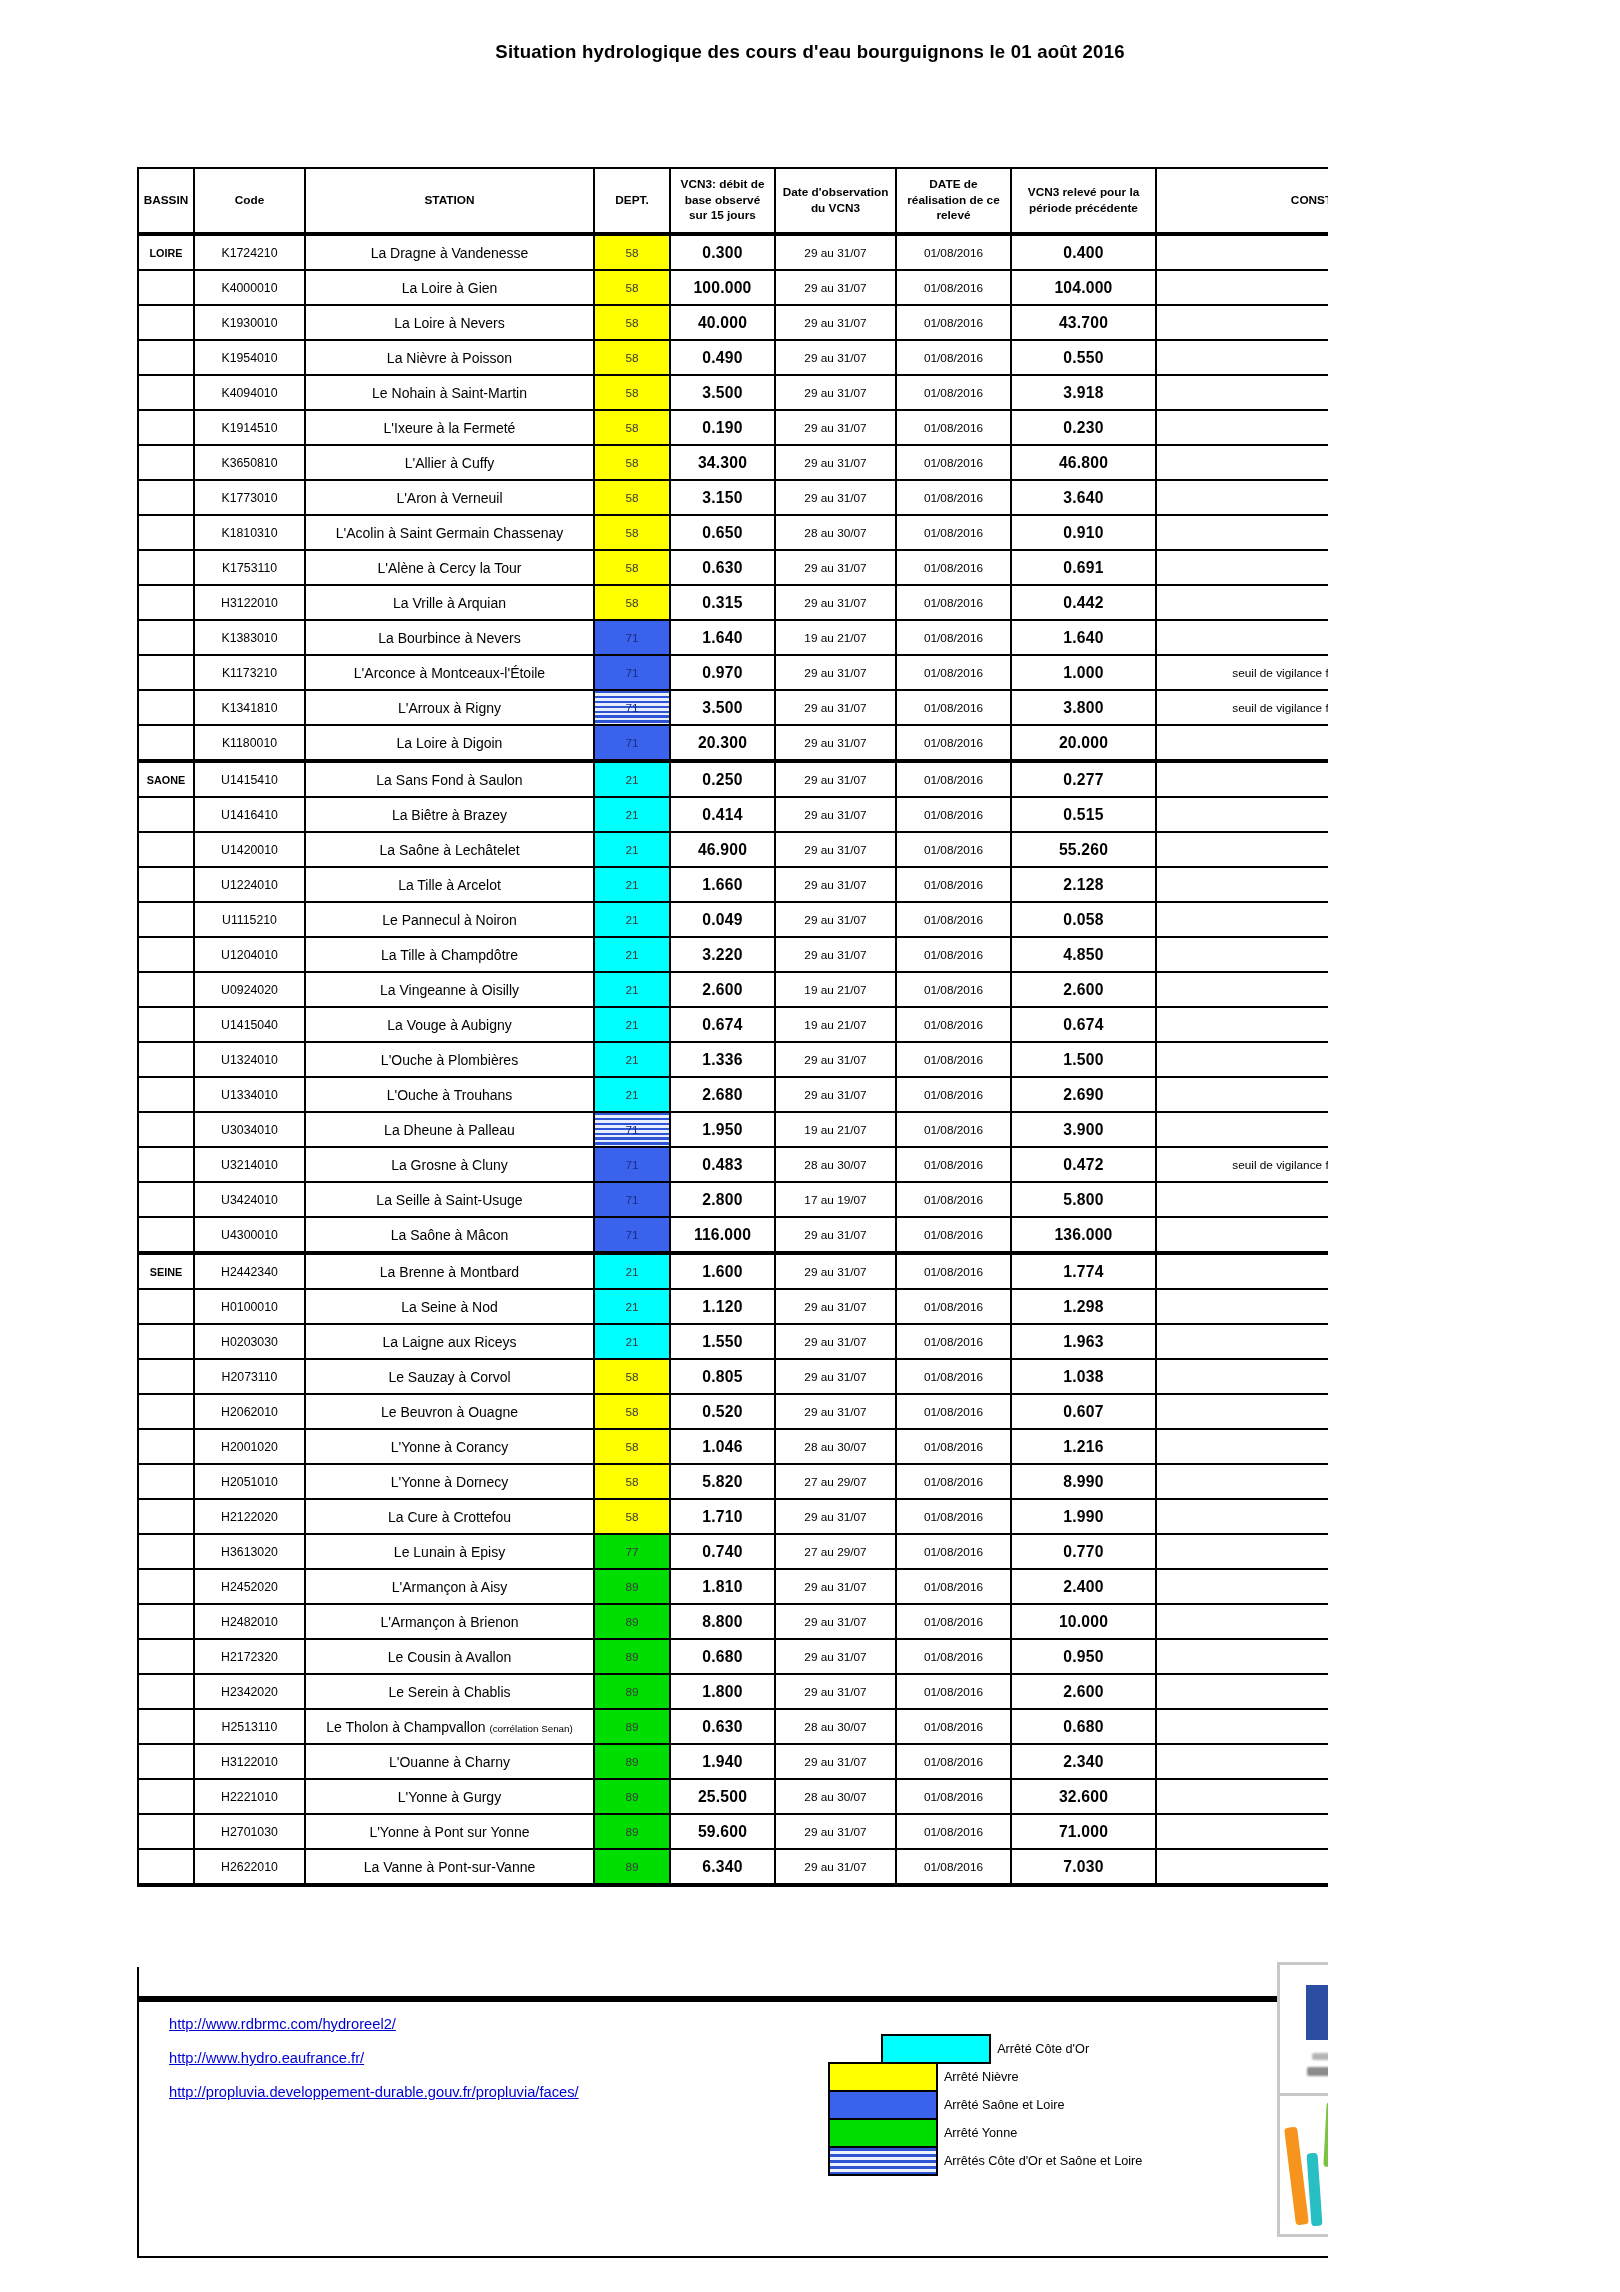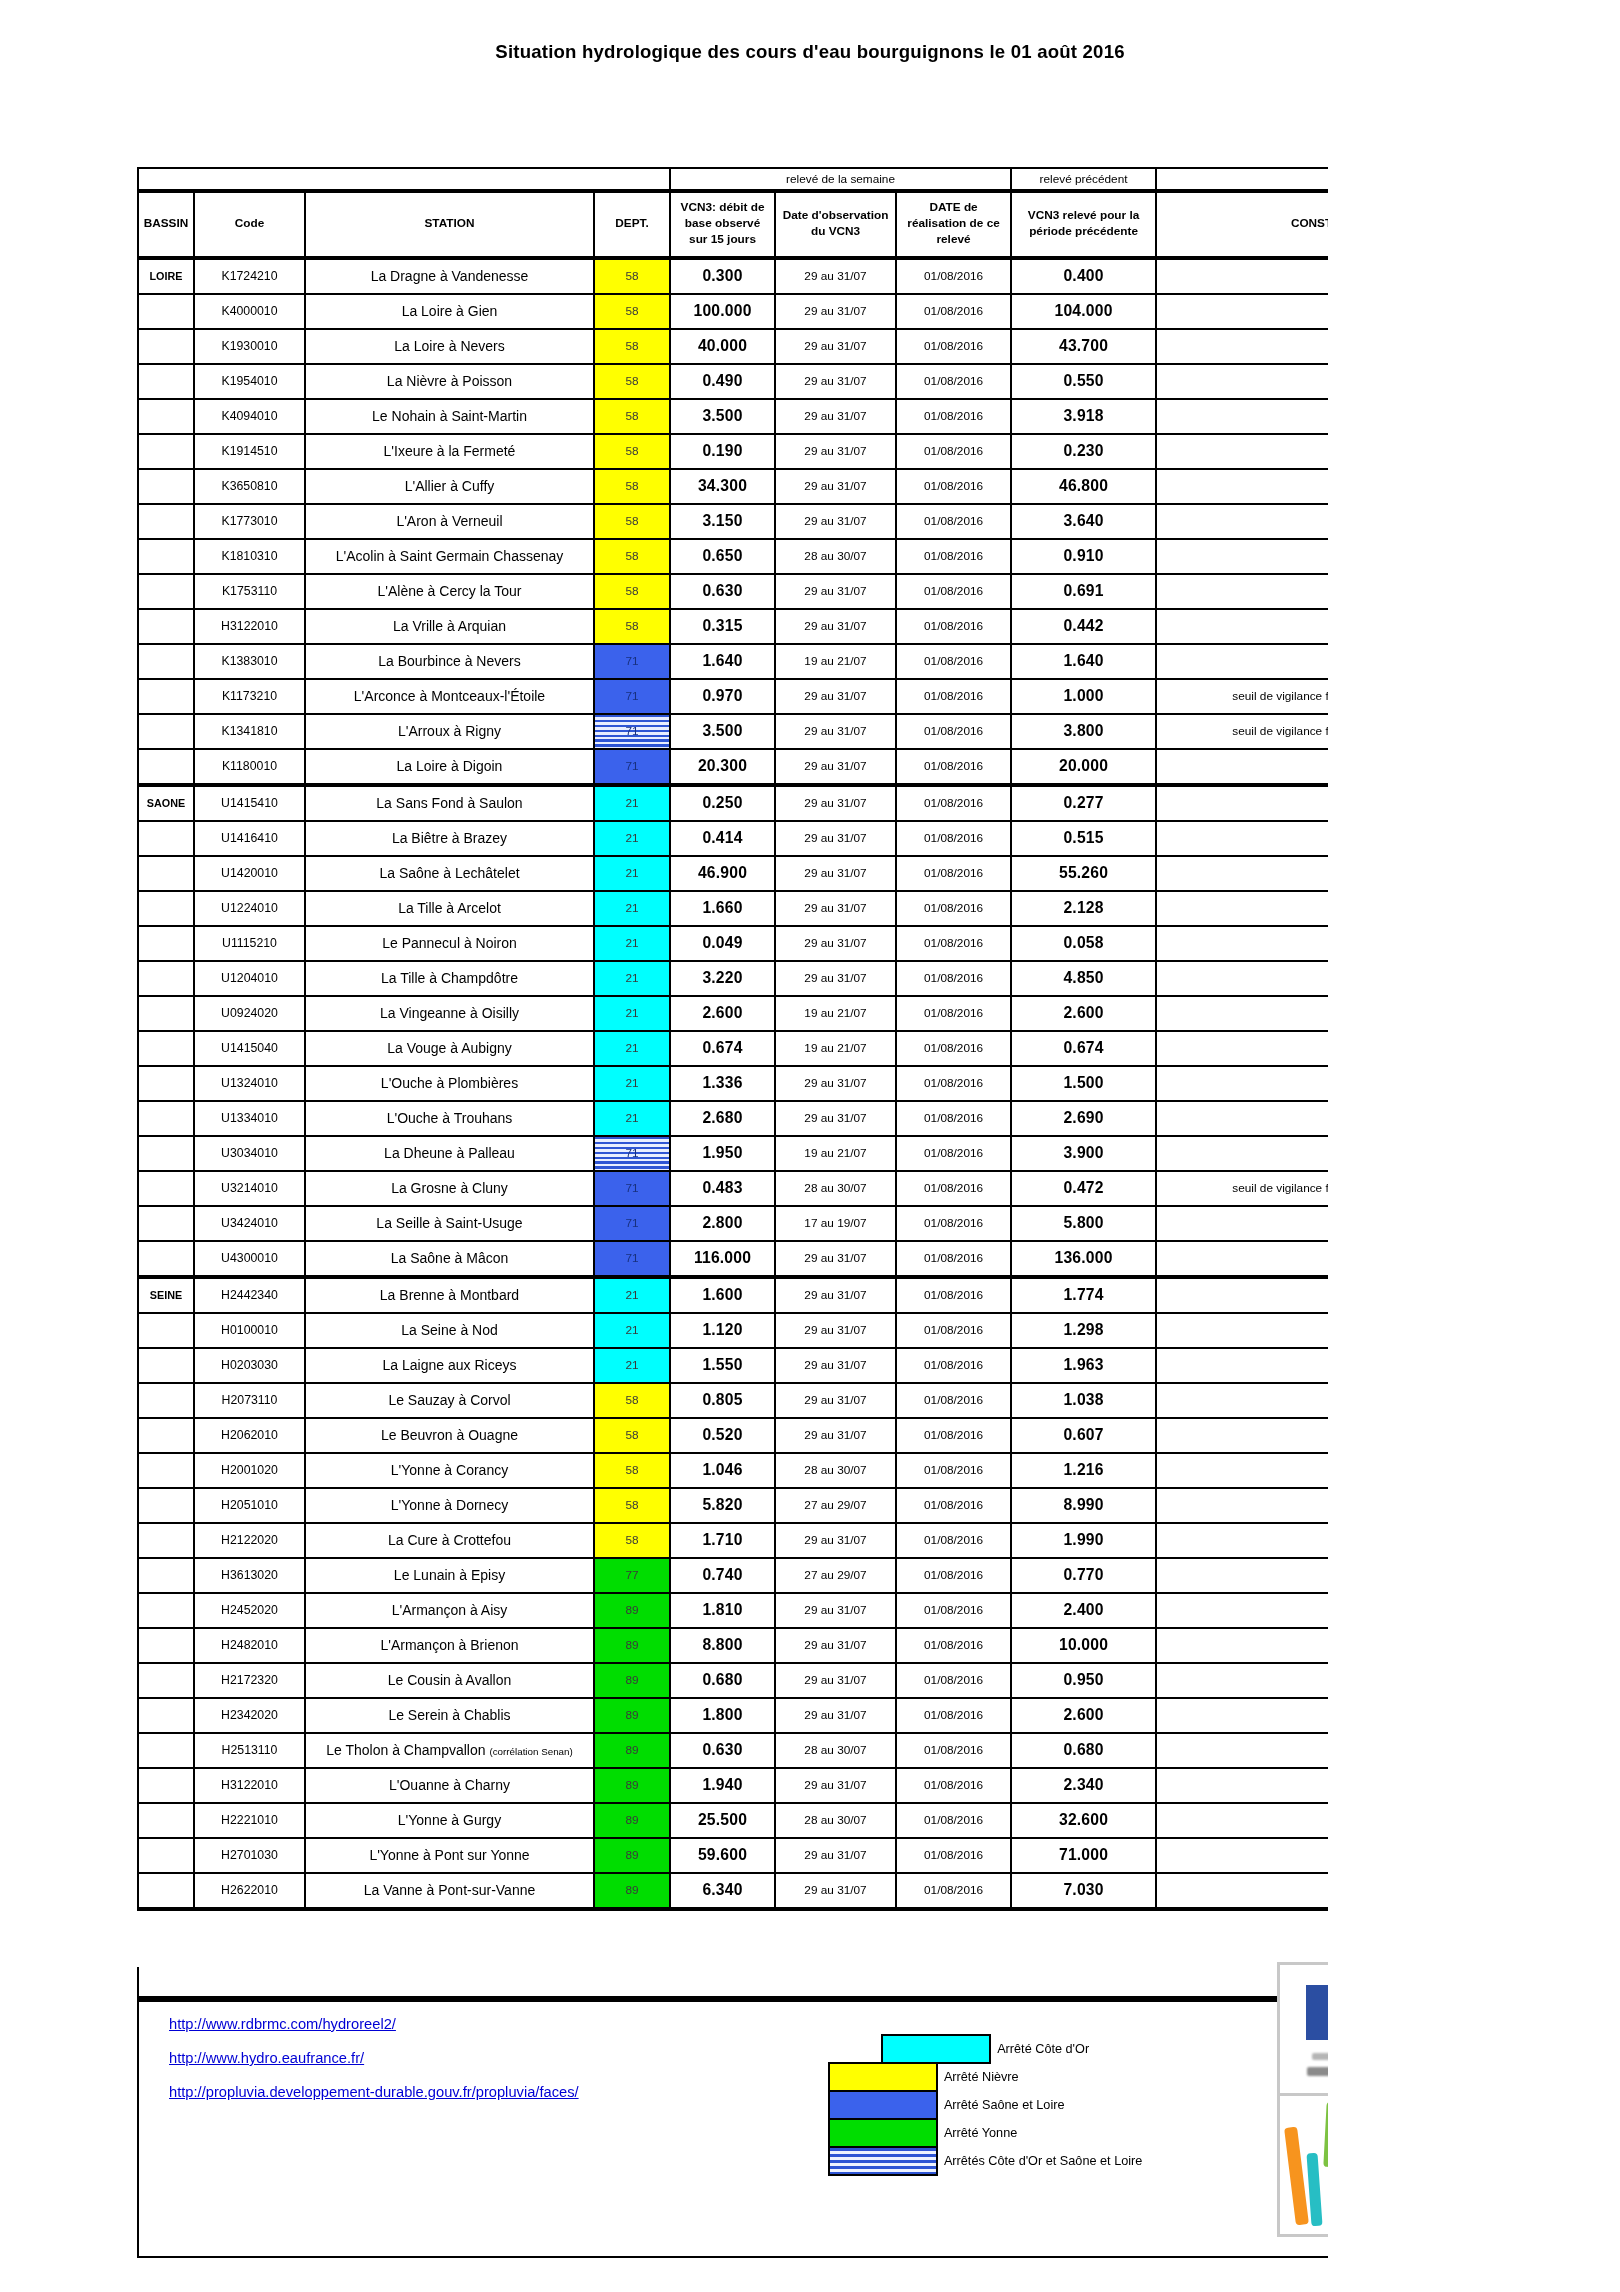--- a/index.html
+++ b/index.html
@@ -92,26 +92,20 @@
         <col style="width:111px">
         <col style="width:289px">
       <col style="width:76px">
         <col style="width:105px">
         <col style="width:121px">
       <col style="width:115px">
         <col style="width:145px">
         <col style="width:325px">
     </colgroup>
     <thead>
-      <tr class="band">
-        <td colspan="4"></td>
-        <td colspan="3">relevé de la semaine</td>
-        <td>relevé précédent</td>
-        <td></td>
-      </tr>
       <tr class="head">
         <th>BASSIN</th>
         <th>Code</th>
         <th>STATION</th>
         <th>DEPT.</th>
         <th>VCN3: débit de base observé sur 15 jours</th>
         <th>Date d'observation du VCN3</th>
         <th>DATE de réalisation de ce relevé</th>
         <th>VCN3 relevé pour la période précédente</th>
         <th>CONSTAT</th>

